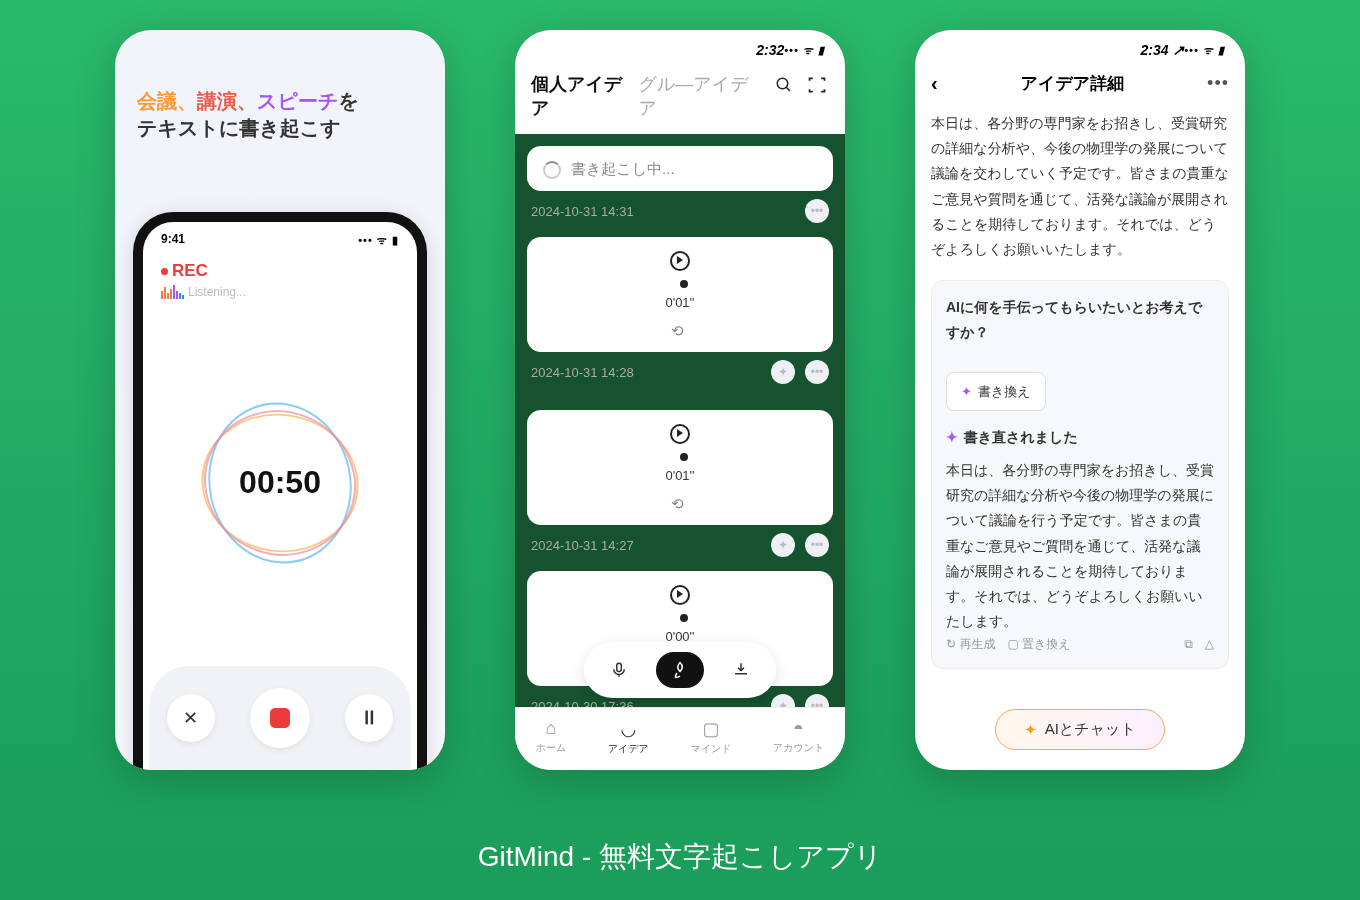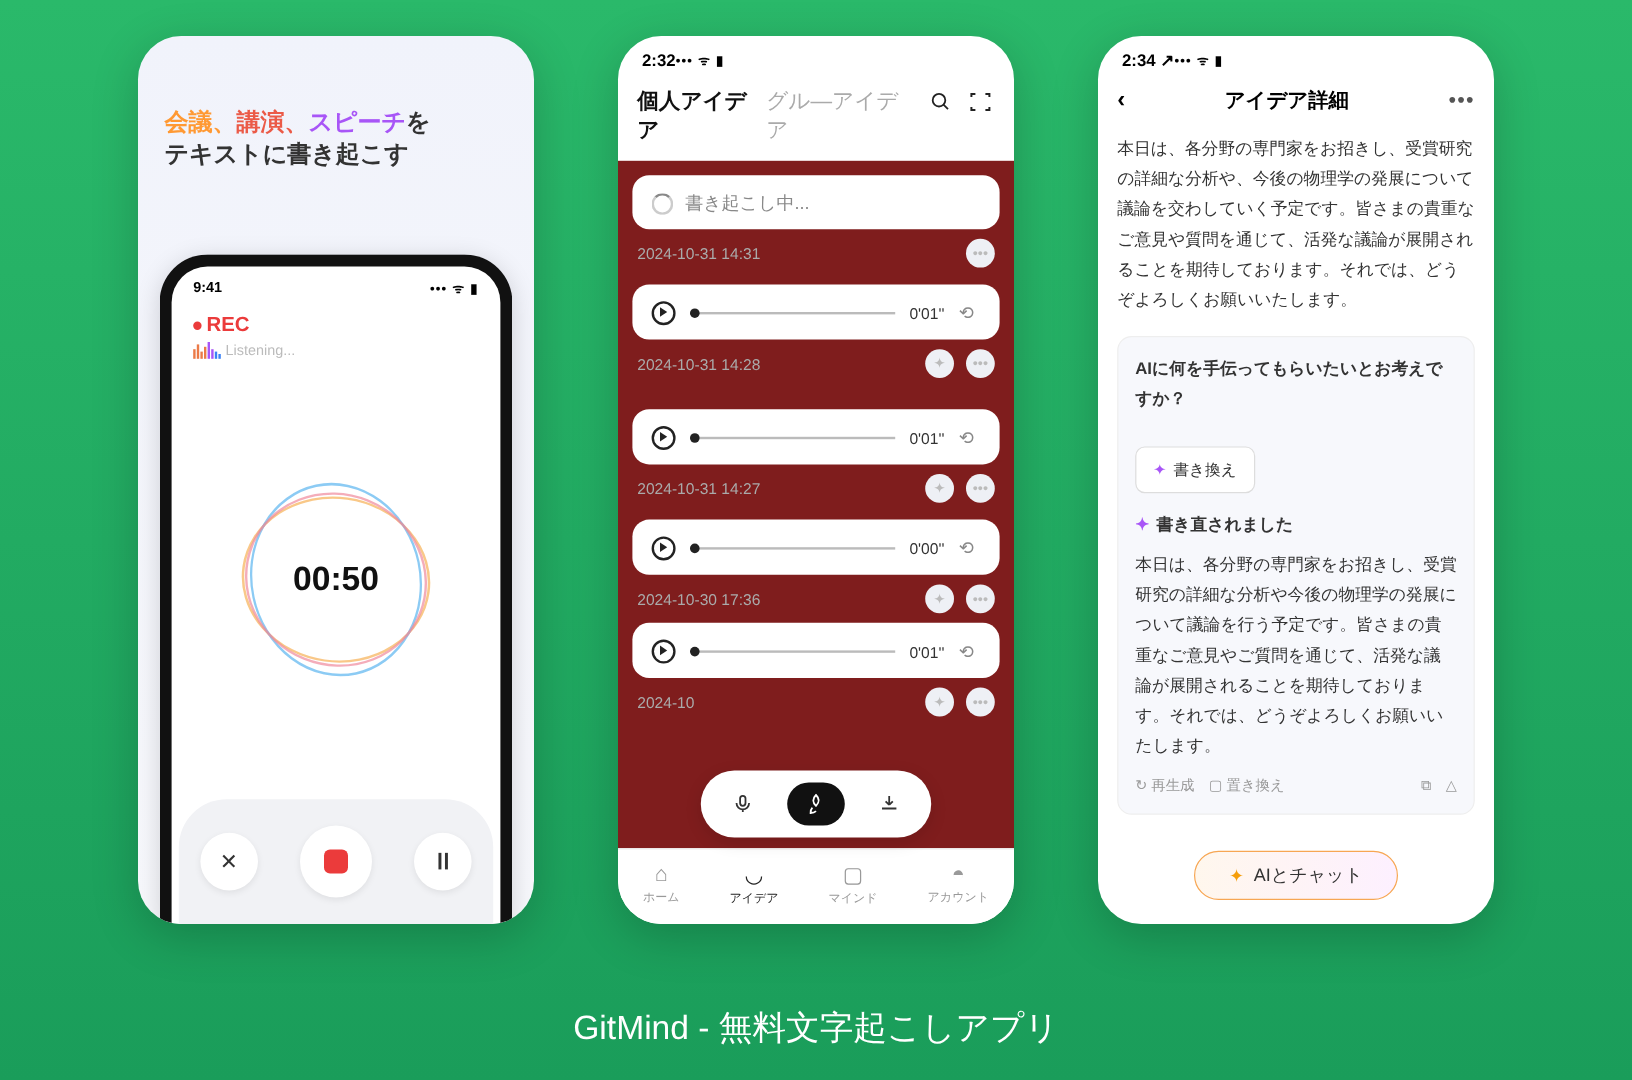--- a/index.html
+++ b/index.html
@@ -28,39 +28,39 @@
   display: flex; flex-direction: column; box-shadow: 0 4px 20px rgba(0,0,0,.15);
 }
 .p1-status { display: flex; justify-content: space-between; padding: 10px 18px 2px; font-size: 12px; font-weight: 700; }
 .rec-row { padding: 12px 18px 4px; font-size: 17px; font-weight: 700; color: #eb3b3b; display:flex; align-items:center; gap:4px; }
 .rec-dot { width:7px; height:7px; background:#eb3b3b; border-radius:50%; }
 .listening { padding: 0 18px; font-size: 12px; color: #bbb; display:flex; align-items:center; gap:4px; }
 .listen-bars { display:inline-flex; gap:1px; align-items:flex-end; }
 .listen-bars span { width:2px; background:#eb7a47; }
 .visual { flex:1; display:flex; align-items:center; justify-content:center; position:relative; }
 .orbit { position:absolute; border-radius:50%; width:150px; height:150px; border:2px solid; opacity:.7; }
-.timer-txt { font-size: 28px; font-weight:700; color:#111; }
+.timer-txt { font-size: 32px; font-weight:700; color:#111; }
 .controls-bar { background:#f1f2f5; border-radius:40px 40px 0 0; margin:0 6px; padding:22px 0; display:flex; justify-content:space-around; align-items:center; }
 .ctrl-btn { width:48px; height:48px; border-radius:50%; background:#fff; display:flex; align-items:center; justify-content:center; font-size:18px; color:#333; box-shadow:0 2px 6px rgba(0,0,0,.08); }
 .ctrl-rec { width:60px; height:60px; background:#fff; }
 .rec-sq { width:20px; height:20px; background:#eb3b3b; border-radius:5px; }
 
 
-.p2-status { display:flex; justify-content:flex-start; padding:12px 20px 4px; font-size:14px; font-weight:700; }
+.p2-status { display:flex; justify-content:flex-end; padding:12px 20px 4px; font-size:14px; font-weight:700;font-style:italic; }
 .status-icons { font-size:11px; letter-spacing:1px; }
 .p2-tabs { display:flex; align-items:flex-start; gap:10px; padding:10px 16px 14px; font-size:18px; }
 .tab-active { font-weight:700; color:#111; }
 .tab-inactive { color:#aaa; }
 .scan-icon, .search-icon { width:26px; height:26px; display:flex; align-items:center; justify-content:center; color:#222; font-size:17px; }
-.p2-body { flex:1; background:#7f1d1d; padding:12px 12px 0; overflow:hidden; }
+.p2-body { flex:1; background:#14532d; padding:12px 12px 0; overflow:hidden; }
 .idea-card { background:#fff; border-radius:14px; padding:14px 16px 12px; margin-bottom:16px; }
 .idea-top { display:flex; align-items:center; gap:10px; }
 .loading-ring { width:18px; height:18px; border:2px solid #ccc; border-top-color:#888; border-radius:50%; }
 .proc-text { color:#888; font-size:15px; }
-.play-row { display:flex; align-items:center; gap:12px; }
+.play-row { display:flex; align-items:center; gap:12px;flex-direction:column; }
 .play-btn { width:20px; height:20px; border:2px solid #222; border-radius:50%; position:relative; }
 .play-btn::after { content:''; position:absolute; left:5px; top:3px; border-left:6px solid #222; border-top:4px solid transparent; border-bottom:4px solid transparent; }
 .track { flex:1; height:2px; background:#bbb; position:relative; }
 .track::before { content:''; position:absolute; left:0; top:-3px; width:8px; height:8px; background:#222; border-radius:50%; }
 .duration { font-size:13px; color:#333; }
 .refresh-icon { width:18px; color:#888; font-size:15px; }
 .idea-footer { display:flex; justify-content:space-between; align-items:center; margin-top:4px; }
 .idea-ts { color:#aaa; font-size:13px; }
 .foot-icons { display:flex; gap:10px; align-items:center; color:#bbb; }
 .sparkle-ic, .more-ic { width:24px; height:24px; background:#eef0f5; border-radius:50%; display:flex; align-items:center; justify-content:center; font-size:12px; }
@@ -76,21 +76,21 @@
 .p3-head { display:flex; align-items:center; justify-content:space-between; padding:10px 16px 12px; }
 .p3-title { font-size:17px; font-weight:700; }
 .back-ic { font-size:20px; font-weight:700; }
 .more-head { font-size:18px; color:#555; letter-spacing:1px; }
 .p3-body { flex:1; padding:4px 16px; overflow:hidden; font-size:14px; line-height:1.8; color:#333; }
 .ai-card { background:#f7f8fc; border:1px solid #eee; border-radius:12px; padding:14px 14px 12px; margin:18px 0; }
 .ai-q { font-weight:700; margin-bottom:26px; }
 .rewrite-btn { display:inline-flex; align-items:center; gap:6px; background:#fff; border:1px solid #ddd; border-radius:8px; padding:7px 14px; font-size:13px; }
 .rewritten-hdr { display:flex; align-items:center; gap:6px; font-weight:700; margin:14px 0 8px; font-size:14px; }
 .spark { color:#a855f7; }
-.ai-foot { display:flex; justify-content:space-between; align-items:center; margin-top:10px; color:#999; font-size:12px; }
+.ai-foot { display:flex; justify-content:space-between; align-items:center; color:#999; font-size:12px; }
 .ai-foot-l, .ai-foot-r { display:flex; gap:12px; align-items:center; }
 .chat-btn-row { padding:12px 0 20px; display:flex; justify-content:center; }
 .chat-btn { border:1.5px solid #f7a653; border-radius:24px; padding:10px 28px; display:flex; align-items:center; gap:8px; color:#333; font-size:15px; background:linear-gradient(90deg,#fff7ed,#fdf0ff); }
 .caption { position:absolute; bottom:24px; width:100%; text-align:center; color:#fff; font-size:28px; font-weight:500; }
 </style>
 </head>
 <body>
 
 <div class="phones">
 

